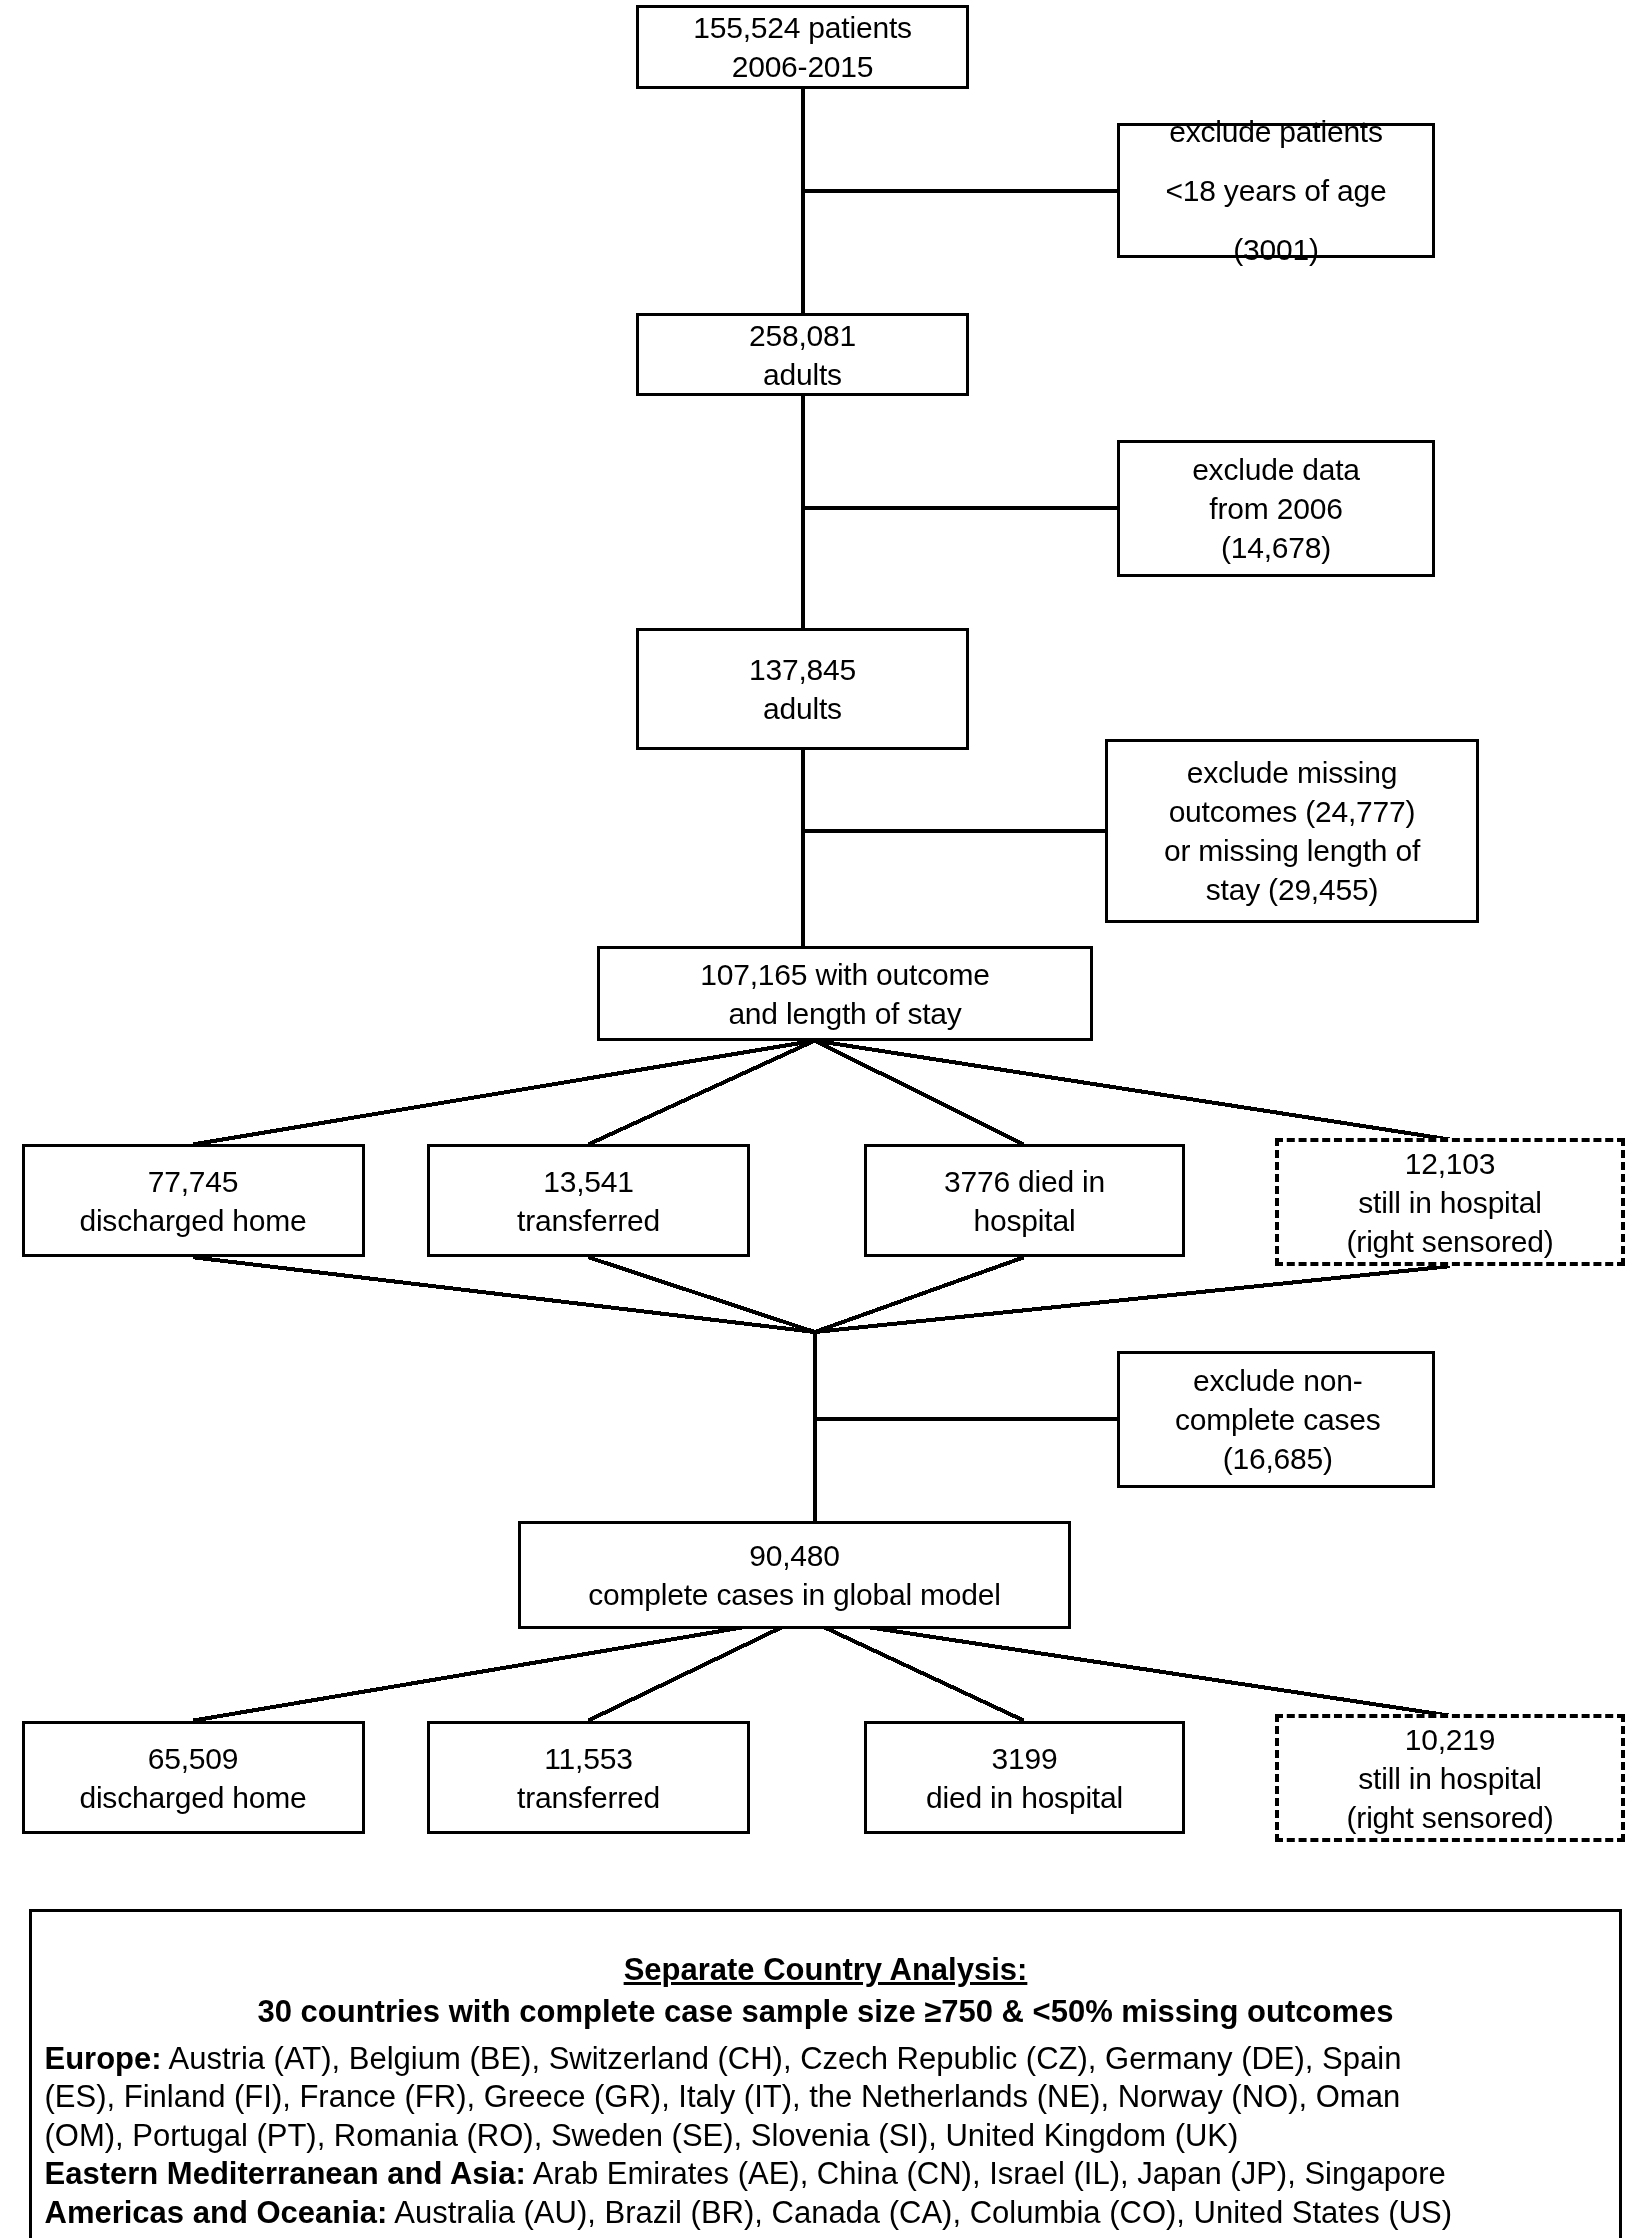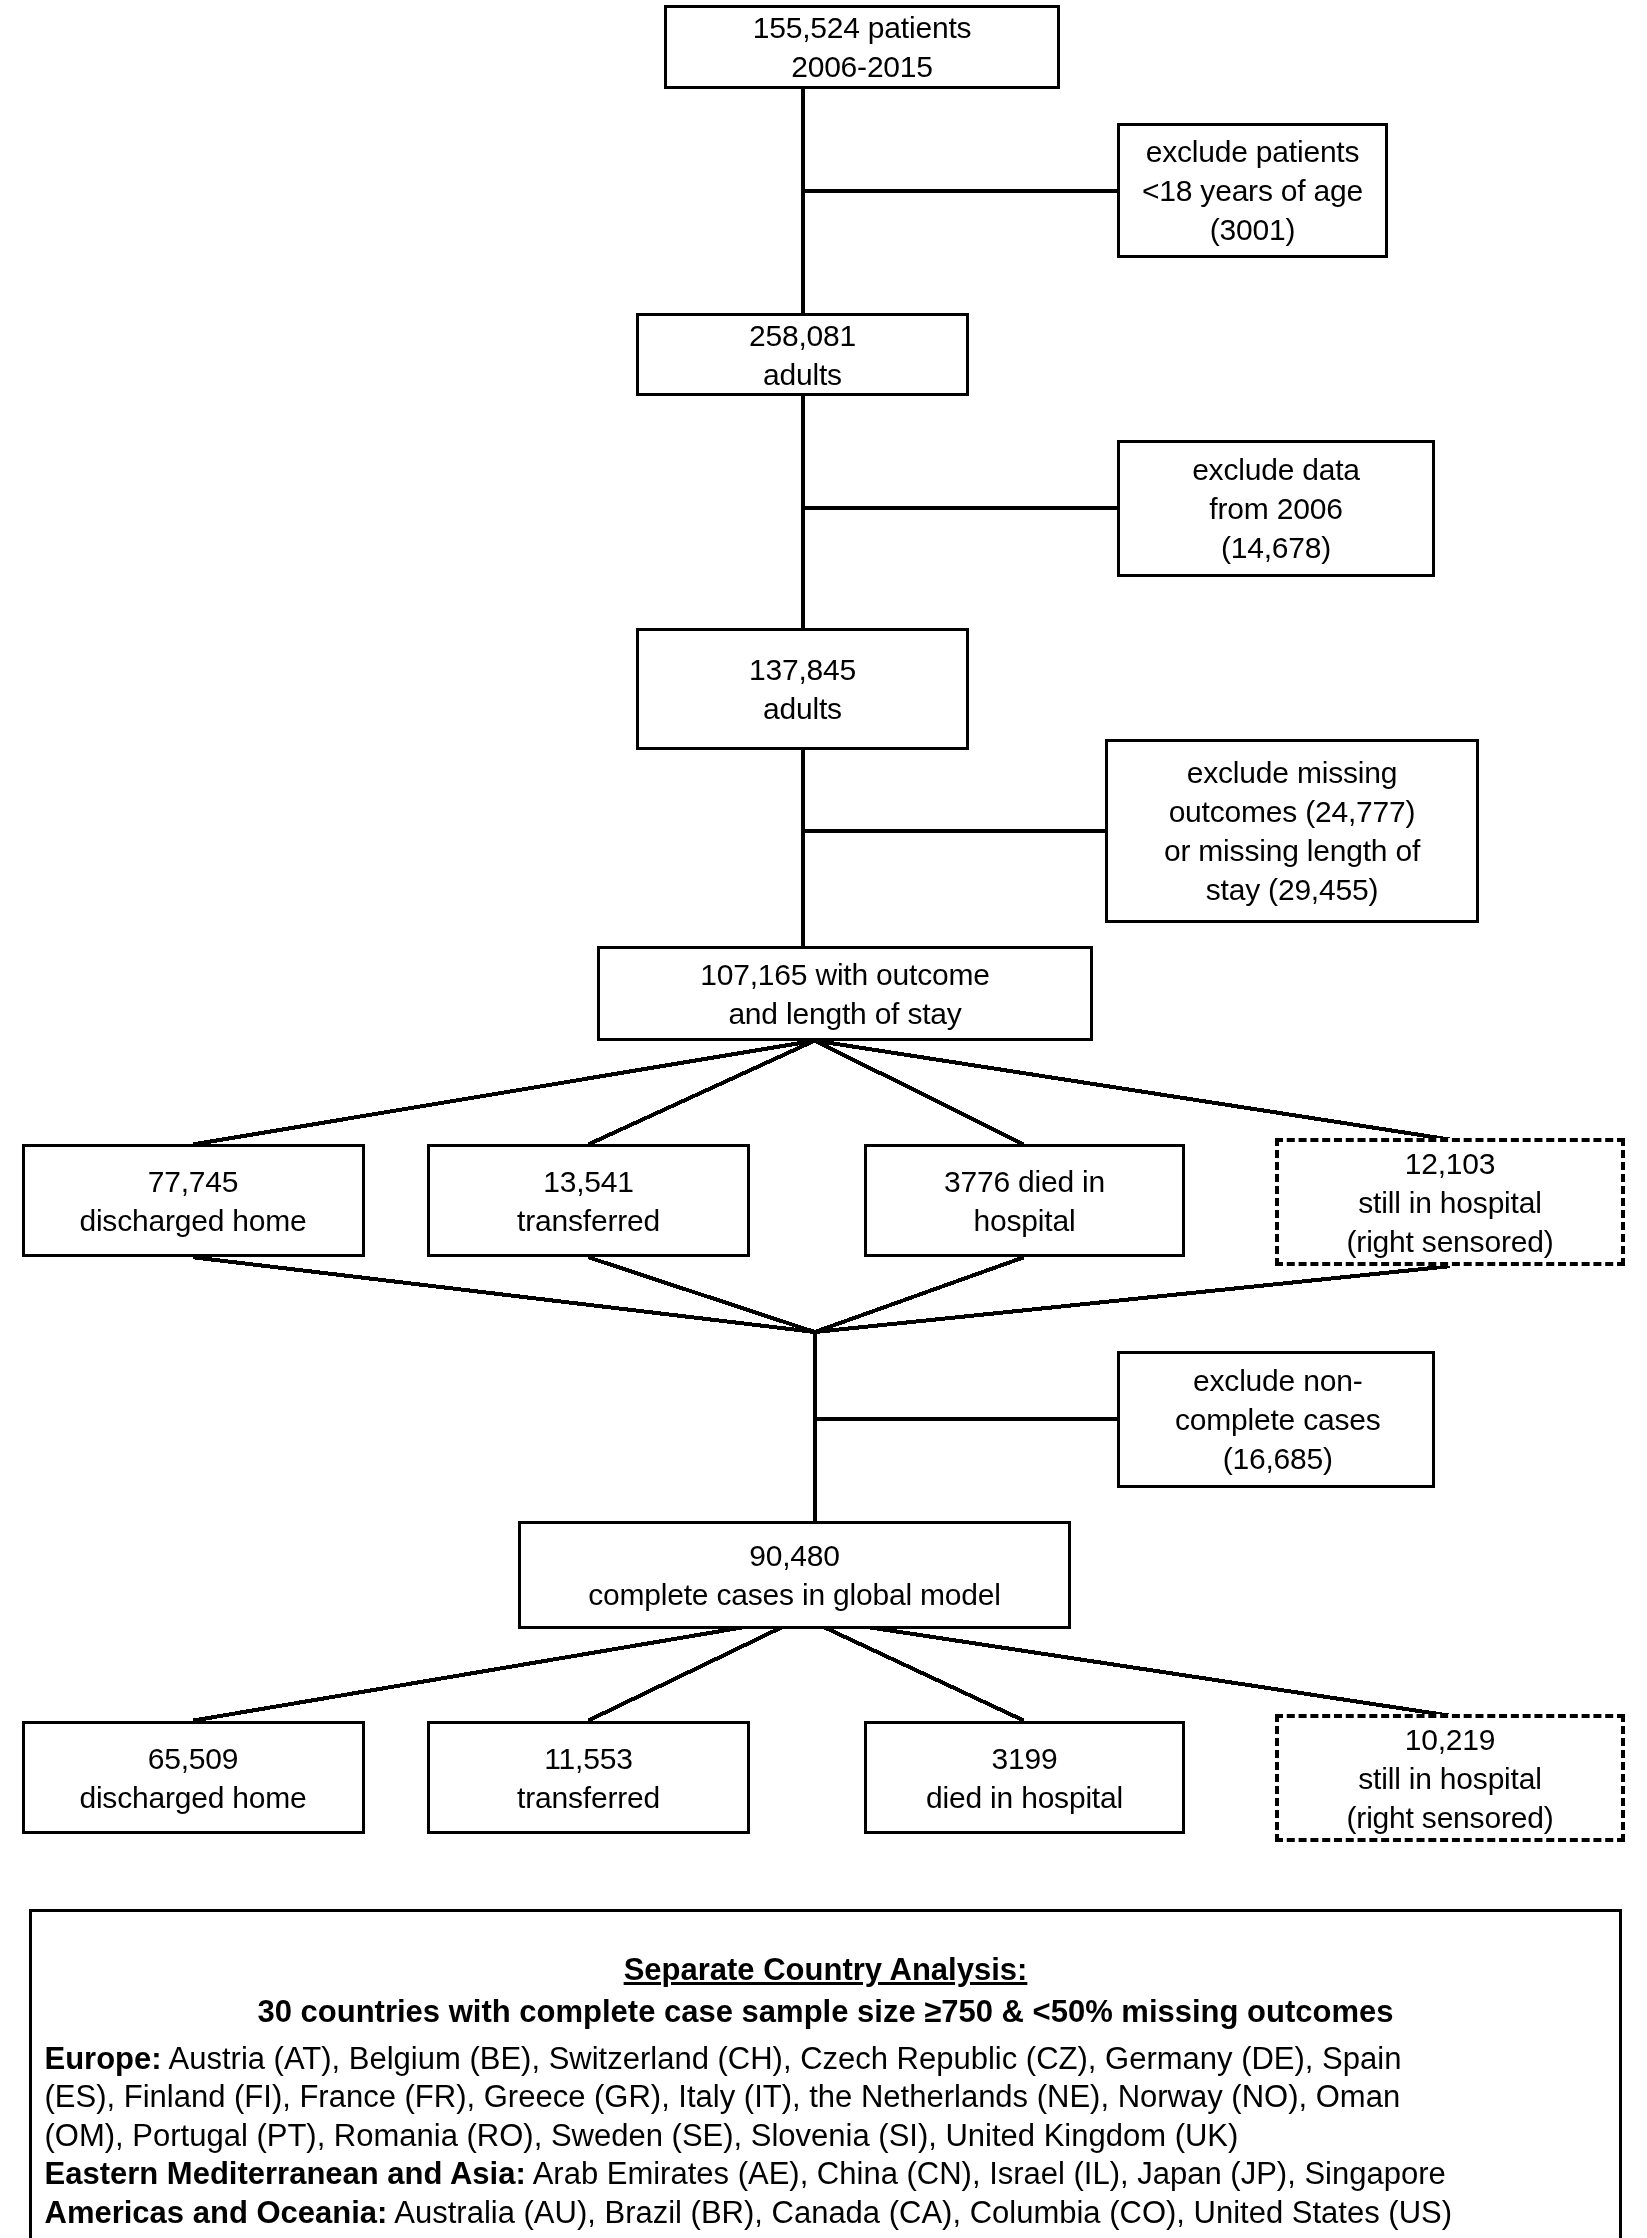--- a/index.html
+++ b/index.html
@@ -46,22 +46,22 @@
   }
   .node.dashed {
     border-style: dashed;
     border-width: 4px;
   }
   .node .ln {
     display: block;
     white-space: nowrap;
   }
   
-  #n-total     { left: 636px; top: 4.5px;   width: 396px;  height: 84px; margin-left: 28px; }
-  #n-ex-age    { left: 1117px; top: 123px;  width: 271px;  height: 135px; }
+  #n-total     { left: 636px; top: 4.5px;   width: 333px;  height: 84px; }
+  #n-ex-age    { left: 1117px; top: 123px;  width: 318px;  height: 135px; gap: 20px; }
   #n-adults1   { left: 636px; top: 313px;  width: 333px;  height: 83px; }
   #n-ex-2006   { left: 1117px; top: 440px;  width: 318px;  height: 137px; }
   #n-adults2   { left: 636px; top: 628px; width: 333px;  height: 122px; }
   #n-ex-miss   { left: 1105px; top: 739px; width: 374px;  height: 184px; }
   #n-outcome   { left: 597px; top: 946px; width: 496px;  height: 95px; }
 
   #n-disch1    { left: 21.5px;   top: 1144px; width: 343px;  height: 113px; }
   #n-trans1    { left: 427px;  top: 1144px; width: 323px;  height: 113px; }
   #n-died1     { left: 864px; top: 1144px; width: 321px;  height: 113px; }
   #n-still1    { left: 1275px; top: 1138px; width: 350px;  height: 128px; }

